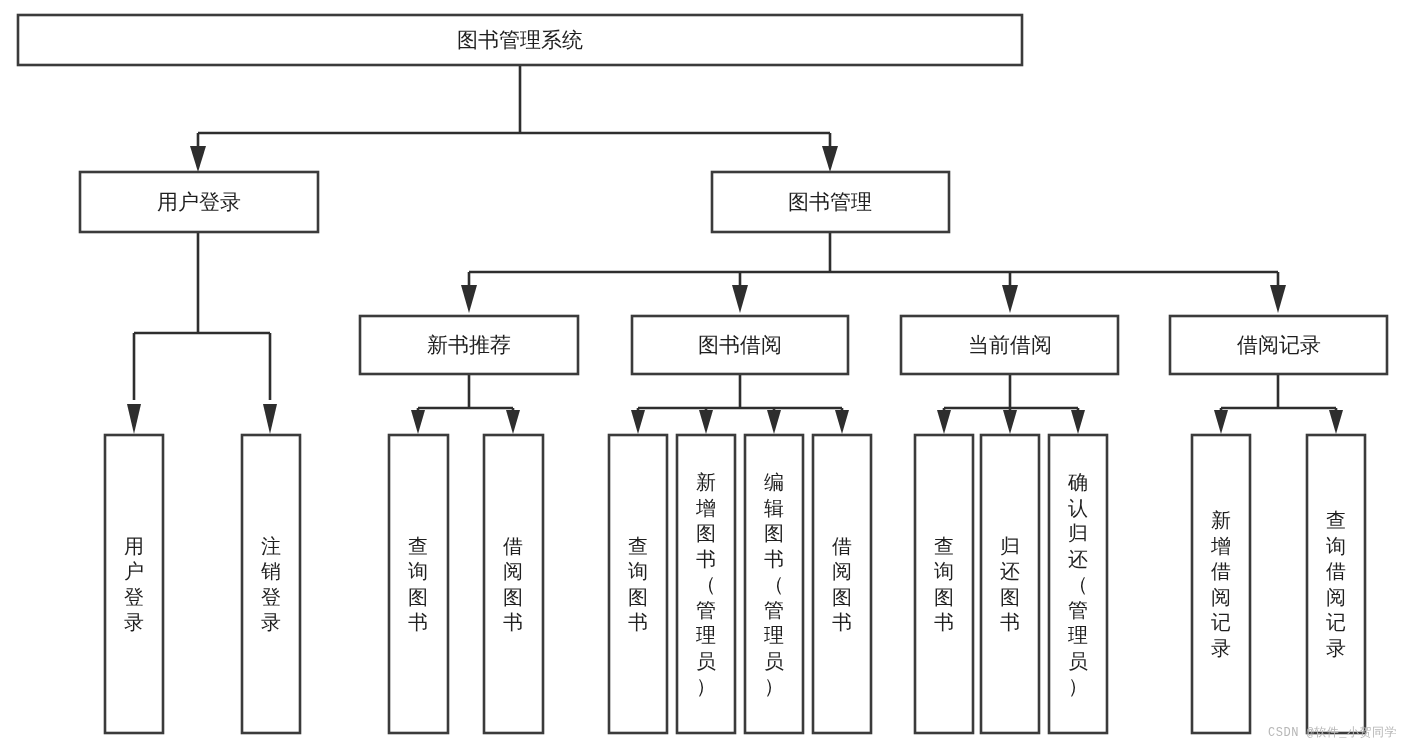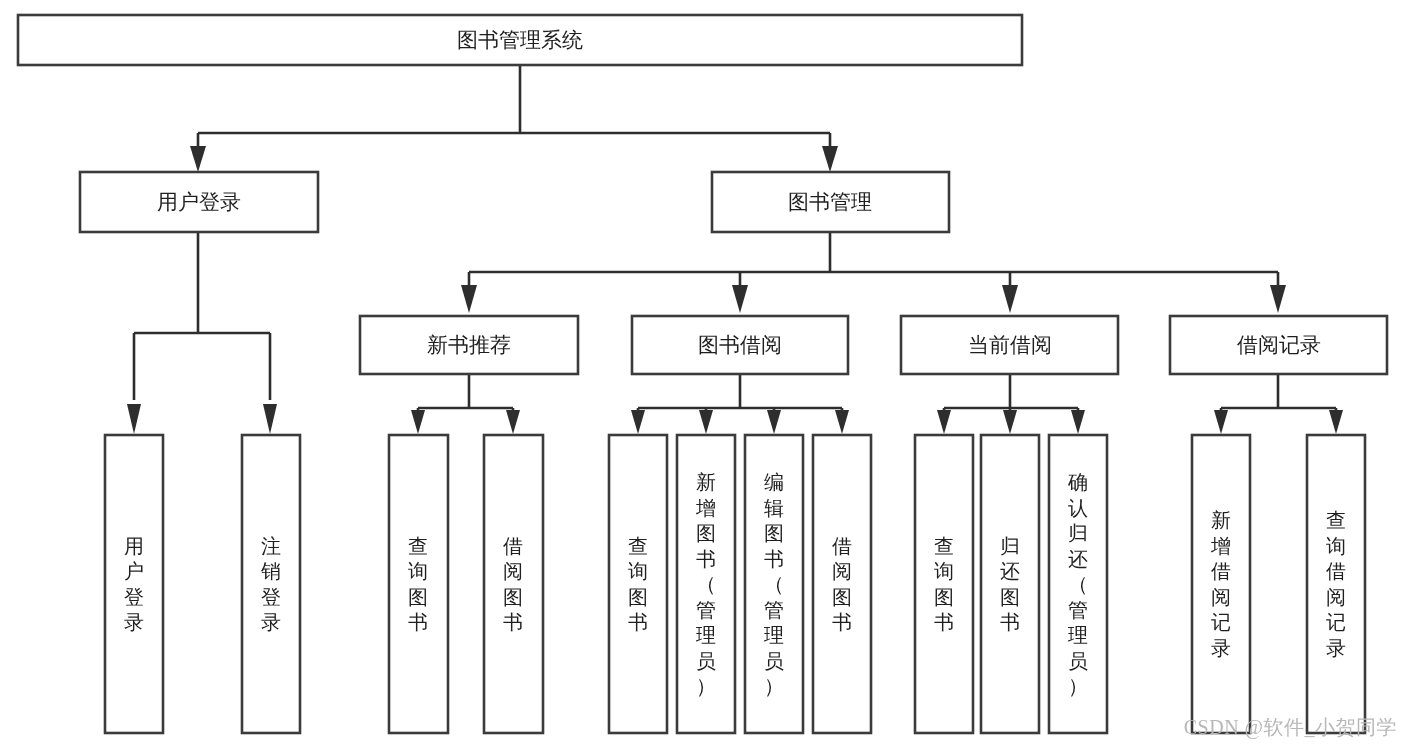--- a/index.html
+++ b/index.html
@@ -52,22 +52,22 @@
   .node-label-v {
     font-family: "Liberation Sans", "DejaVu Sans", sans-serif;
     font-size: 20px;
     fill: #1f1f1f;
     text-anchor: middle;
   }
   .watermark {
     position: absolute;
     right: 8px;
     bottom: 6px;
-    font-family: Liberation Serif, serif;
-    font-size: 20px;
+    font-family: Liberation Mono, monospace;
+    font-size: 12px;
     color: #b7b7b7;
     letter-spacing: 0.5px;
     white-space: nowrap;
     user-select: none;
   }
 </style>
 </head>
 <body>
 
 <div id="diagram-root">

